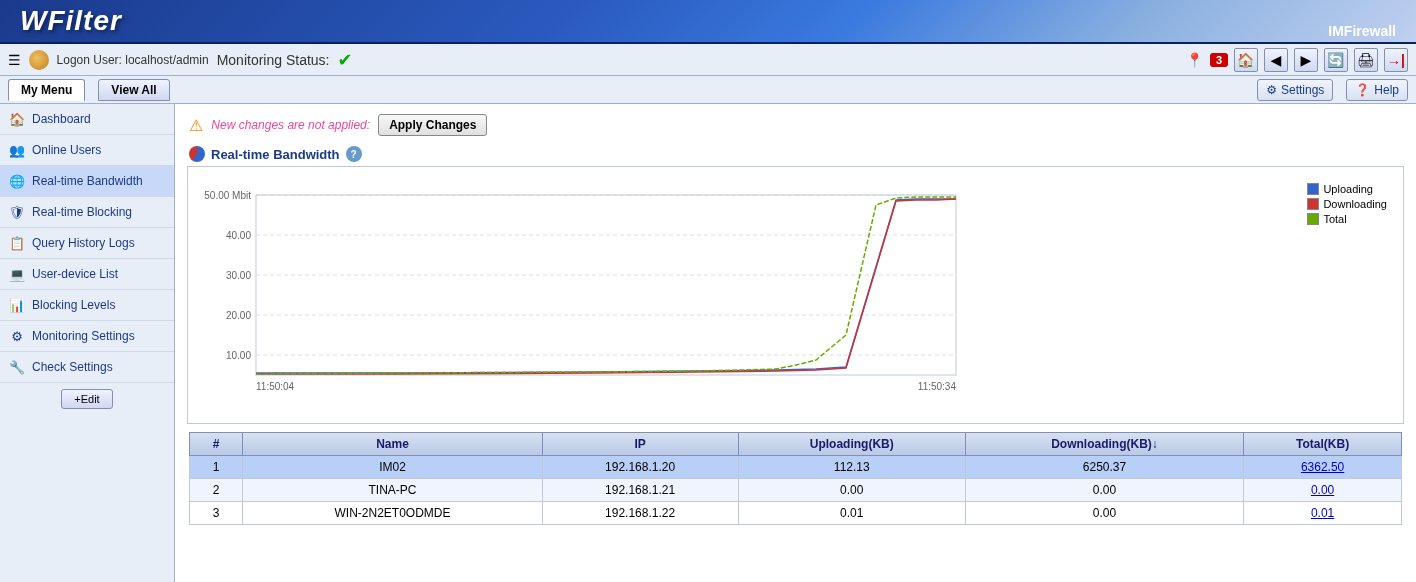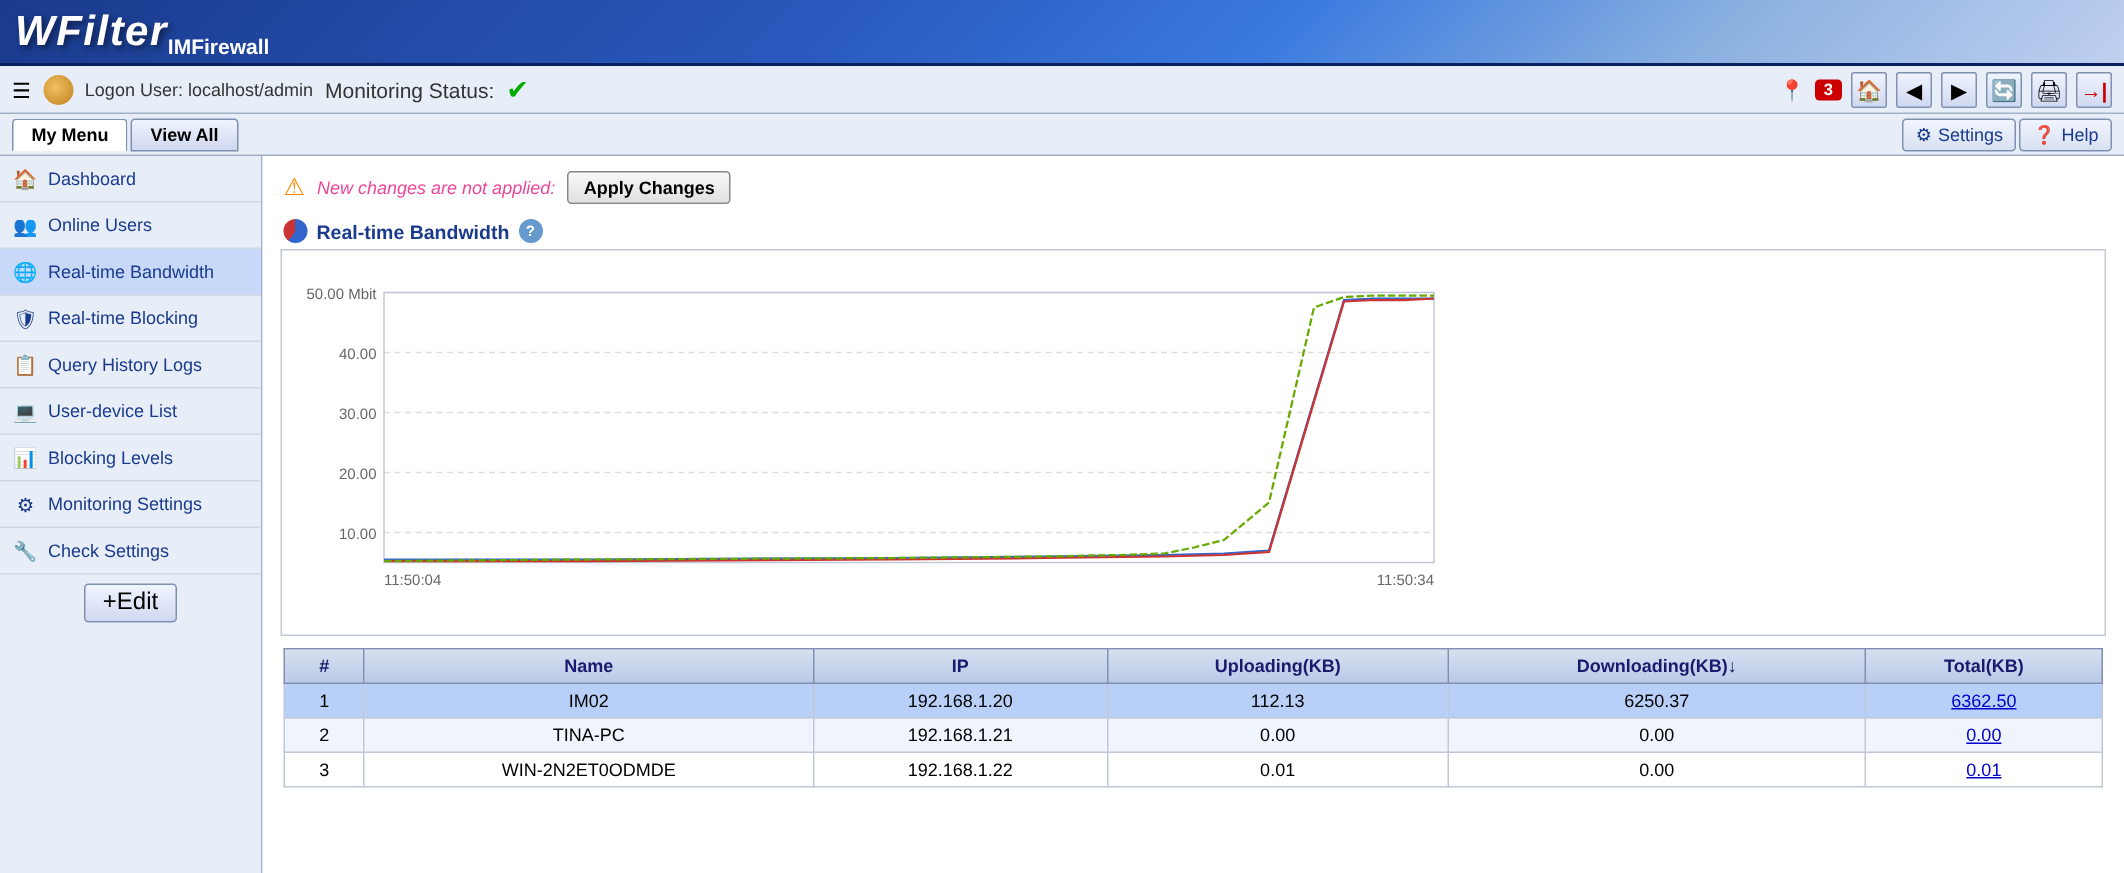--- a/index.html
+++ b/index.html
@@ -4,22 +4,22 @@
   <style>
     * { margin: 0; padding: 0; box-sizing: border-box; }
     body { font-family: Arial, sans-serif; font-size: 12px; background: #d0d8e8; width: 1416px; min-height: 582px; overflow-x: hidden; }
 
     
     #header {
       background: linear-gradient(135deg, #1a3a8c 0%, #2a5abf 40%, #3a7adf 60%, #8ab0e0 80%, #c0d0f0 100%);
       height: 44px;
       display: flex;
       align-items: center;
-      justify-content: flex-start;
-      padding: 0 10px;
+      justify-content: space-between;
+      padding: 0 20px;
       border-bottom: 2px solid #0a2060;
     }
 
     
     #toolbar {
       background: #e8eef8;
       border-bottom: 1px solid #a0b0c8;
       height: 32px;
       display: flex;
       align-items: center;
@@ -48,21 +48,21 @@
     }
 
     
     #nav-area {
       background: #e8eef8;
       border-bottom: 1px solid #a0b0c8;
       height: 28px;
       display: flex;
       align-items: center;
       padding: 0 8px;
-      gap: 2px;
+      gap: 13px;
     }
     .nav-tab {
       padding: 3px 12px;
       border: 1px solid #8090b0;
       border-radius: 3px 3px 0 0;
       background: linear-gradient(to bottom, #f0f4ff, #d0d8f0);
       cursor: pointer;
       font-size: 12px;
       font-weight: bold;
     }
@@ -102,21 +102,21 @@
       display: flex; align-items: center; justify-content: center;
       font-size: 13px;
     }
     .edit-btn {
       margin: 6px auto;
       padding: 3px 12px;
       background: linear-gradient(to bottom, #f0f4ff, #d0d8f0);
       border: 1px solid #8090b0;
       border-radius: 3px;
       cursor: pointer;
-      font-size: 16px;
+      font-size: 11px;
       display: block;
       text-align: center;
     }
 
     
     #content {
       flex: 1;
       background: white;
       overflow: auto;
       padding: 6px;
@@ -363,20 +363,34 @@
         <text x="60" y="215" text-anchor="start" font-size="10" fill="#666">11:50:04</text>
         <text x="760" y="215" text-anchor="end" font-size="10" fill="#666">11:50:34</text>
 
         <polyline points="60,198 200,198 400,197 500,196 580,195 620,194 650,192 700,25 720,24 740,24 760,24" fill="none" stroke="#3366cc" stroke-width="1.5"></polyline>
 
         <polyline points="60,199 200,199 400,198 500,197 580,196 620,195 650,193 700,26 720,25 740,25 760,24" fill="none" stroke="#cc3333" stroke-width="1.5"></polyline>
 
         <polyline points="60,199 200,198 400,197 500,196 550,195 580,194 600,190 620,185 650,160 680,30 700,23 720,22 740,22 760,22" fill="none" stroke="#66aa00" stroke-width="1.5" stroke-dasharray="5,2"></polyline>
       </svg>
 
+      <div id="chart-legend">
+        <div class="legend-item">
+          <div class="legend-color" style="background:#3366cc;"></div>
+          <span>Uploading</span>
+        </div>
+        <div class="legend-item">
+          <div class="legend-color" style="background:#cc3333;"></div>
+          <span>Downloading</span>
+        </div>
+        <div class="legend-item">
+          <div class="legend-color" style="background:#66aa00;"></div>
+          <span>Total</span>
+        </div>
+      </div>
     </div>
 
     <div id="table-area">
       <table>
         <thead>
           <tr>
             <th>#</th>
             <th>Name</th>
             <th>IP</th>
             <th>Uploading(KB)</th>

